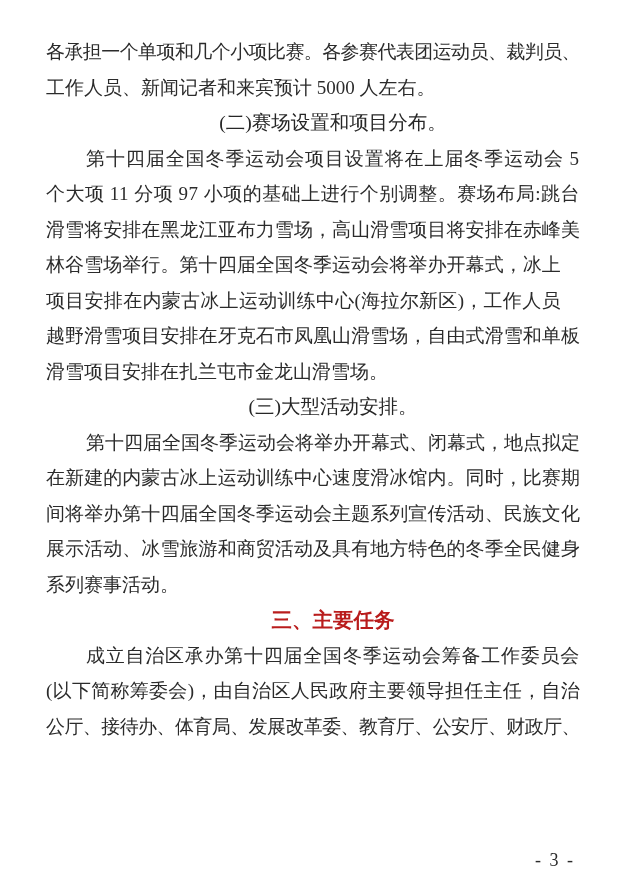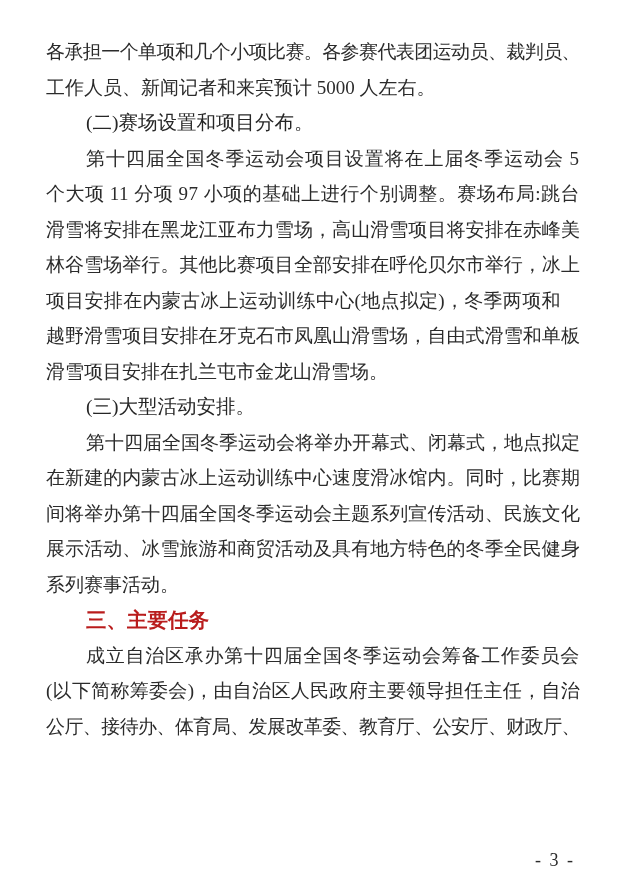--- a/index.html
+++ b/index.html
@@ -25,21 +25,21 @@
     top: 34px;
   }
   .para { margin: 0; }
   .line {
     height: 35.5px;
     line-height: 35.5px;
     font-size: 19px;
     white-space: nowrap;
     overflow: hidden;
   }
-  .line.indent { padding-left: 40px; }
+  .line.indent { padding-left: 40px; text-align: center; }
   .line-text { display: inline-block; }
   
   .kai-subheading .line { font-size: 19.5px; color: #262626; }
   
   .bold-heading .line {
     font-family: "Liberation Sans", sans-serif;
     font-weight: bold;
     font-size: 20.5px;
     color: #b91c1c;
   }
@@ -63,22 +63,22 @@
         <div class="line fill"><span class="line-text" style="letter-spacing: -0.586207px;">各承担一个单项和几个小项比赛。各参赛代表团运动员、裁判员、</span></div>
         <div class="line"><span class="line-text">工作人员、新闻记者和来宾预计 5000 人左右。</span></div>
       </div>
       <div class="para kai-subheading">
         <div class="line indent"><span class="line-text">(二)赛场设置和项目分布。</span></div>
       </div>
       <div class="para body">
         <div class="line indent fill"><span class="line-text" style="letter-spacing: 0.913462px;">第十四届全国冬季运动会项目设置将在上届冬季运动会 5</span></div>
         <div class="line fill"><span class="line-text" style="letter-spacing: 0.497633px;">个大项 11 分项 97 小项的基础上进行个别调整。赛场布局:跳台</span></div>
         <div class="line fill"><span class="line-text" style="letter-spacing: 0.0714286px;">滑雪将安排在黑龙江亚布力雪场，高山滑雪项目将安排在赤峰美</span></div>
-        <div class="line fill"><span class="line-text" style="letter-spacing: 0.0714286px;">林谷雪场举行。其他比赛项目全部安排在呼伦贝尔市举行，冰上</span></div>
-        <div class="line fill"><span class="line-text" style="letter-spacing: 0.287716px;">项目安排在内蒙古冰上运动训练中心(地点拟定)，冬季两项和</span></div>
+        <div class="line fill"><span class="line-text" style="letter-spacing: 0.0714286px;">林谷雪场举行。第十四届全国冬季运动会将举办开幕式，冰上</span></div>
+        <div class="line fill"><span class="line-text" style="letter-spacing: 0.287716px;">项目安排在内蒙古冰上运动训练中心(海拉尔新区)，工作人员</span></div>
         <div class="line fill"><span class="line-text" style="letter-spacing: 0.0714286px;">越野滑雪项目安排在牙克石市凤凰山滑雪场，自由式滑雪和单板</span></div>
         <div class="line"><span class="line-text">滑雪项目安排在扎兰屯市金龙山滑雪场。</span></div>
       </div>
       <div class="para kai-subheading">
         <div class="line indent"><span class="line-text">(三)大型活动安排。</span></div>
       </div>
       <div class="para body">
         <div class="line indent fill"><span class="line-text" style="letter-spacing: 0px;">第十四届全国冬季运动会将举办开幕式、闭幕式，地点拟定</span></div>
         <div class="line fill"><span class="line-text" style="letter-spacing: 0.0714286px;">在新建的内蒙古冰上运动训练中心速度滑冰馆内。同时，比赛期</span></div>
         <div class="line fill"><span class="line-text" style="letter-spacing: 0.0714286px;">间将举办第十四届全国冬季运动会主题系列宣传活动、民族文化</span></div>

